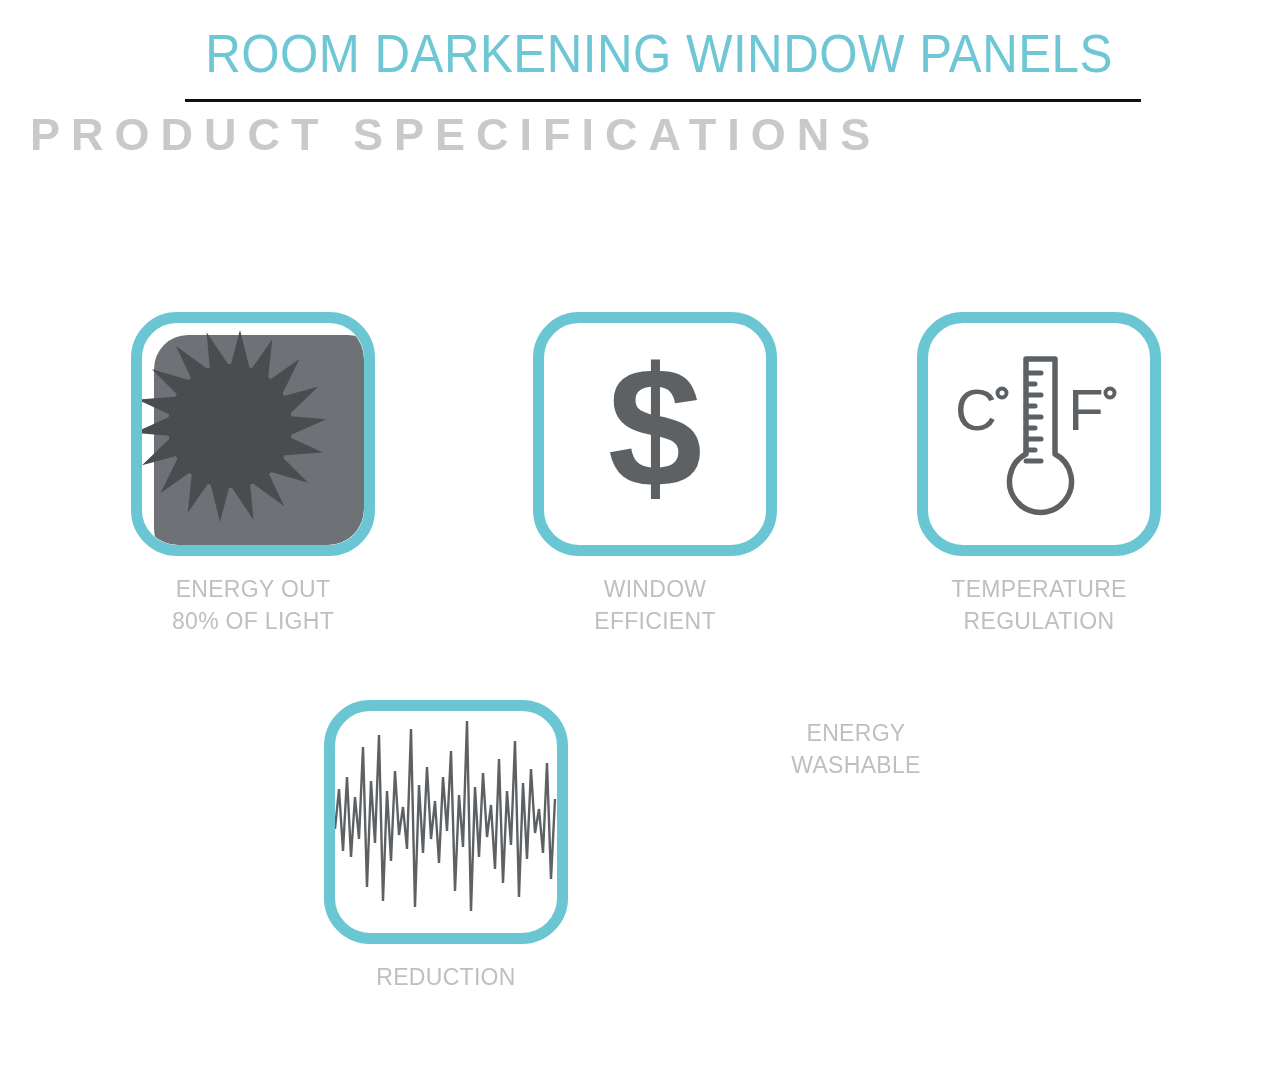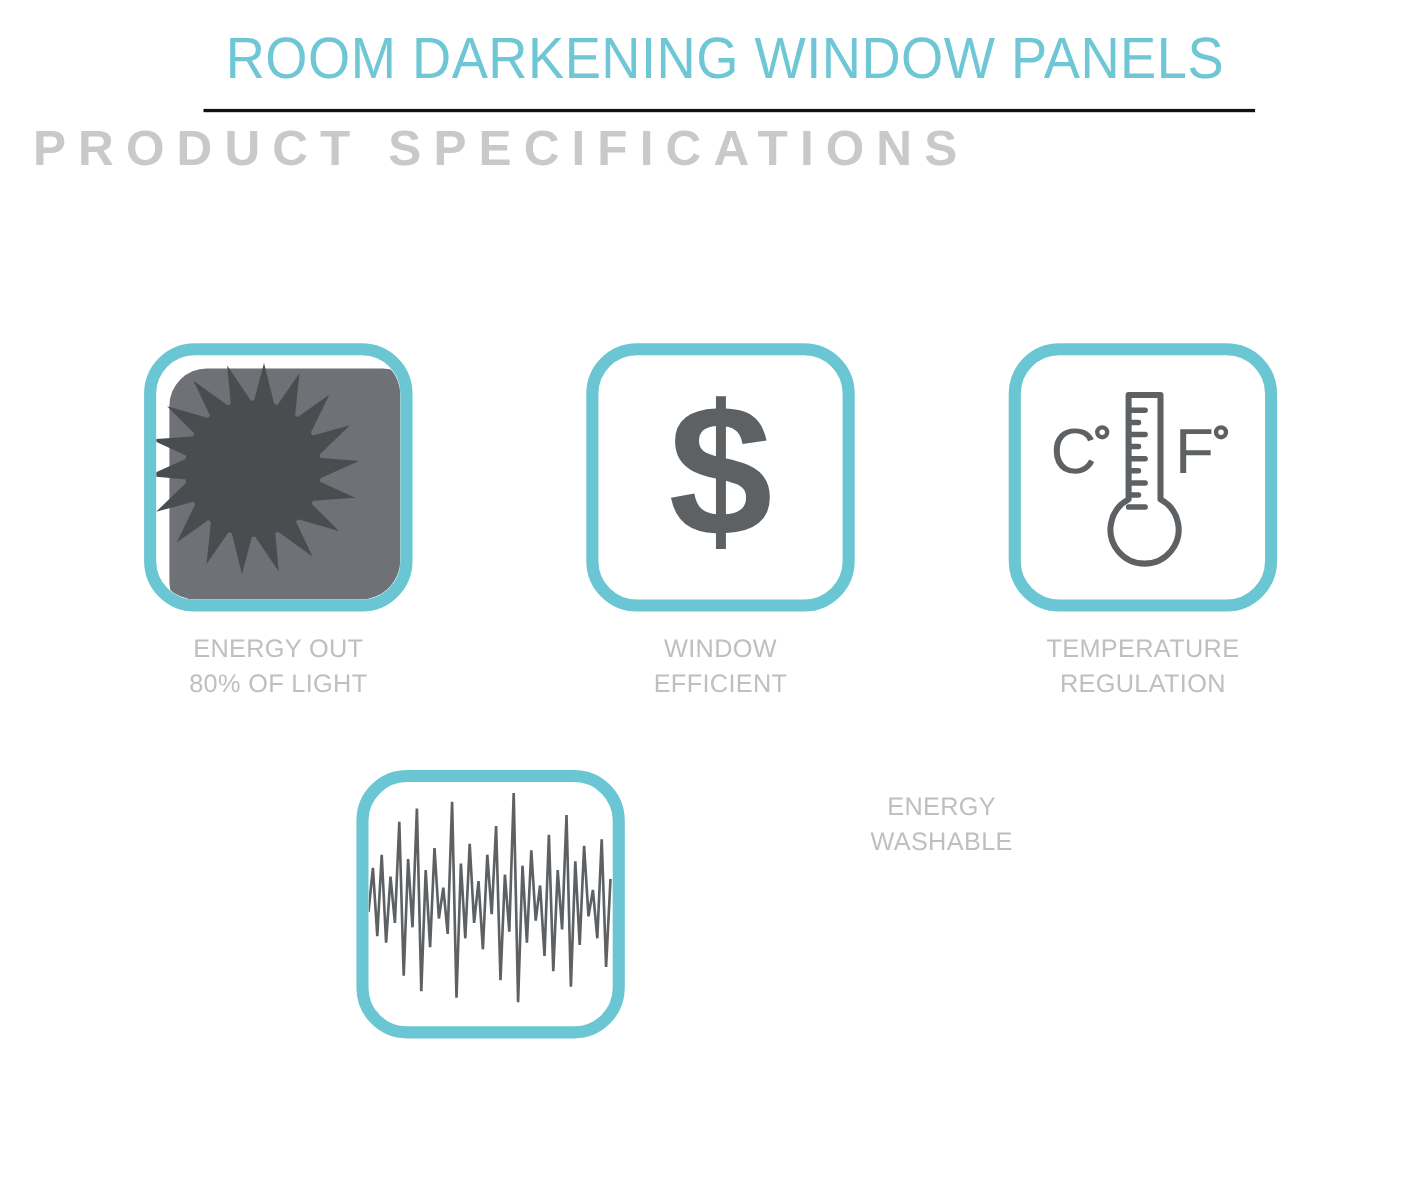--- a/index.html
+++ b/index.html
@@ -236,20 +236,21 @@
                             84,74 88,142 92,56 96,128 100,90 104,152 108,66
                             112,120 116,40 120,180 124,84 128,136 132,10
                             136,200 140,76 144,146 148,62 152,126 156,94
                             160,158 164,48 168,172 172,80 176,134 180,30
                             184,186 188,72 192,148 196,58 200,122 204,98
                             208,142 212,52 216,168 220,88"></polyline>
         </svg>
       </div>
     </div>
     <div class="caption">
+      <span class="line">REDUCTION</span>
     </div>
   </div>
 
   <div class="feature" id="feat-washable">
     <div class="caption">
       <span class="line">ENERGY</span>
       <span class="line">WASHABLE</span>
     </div>
   </div>
 

